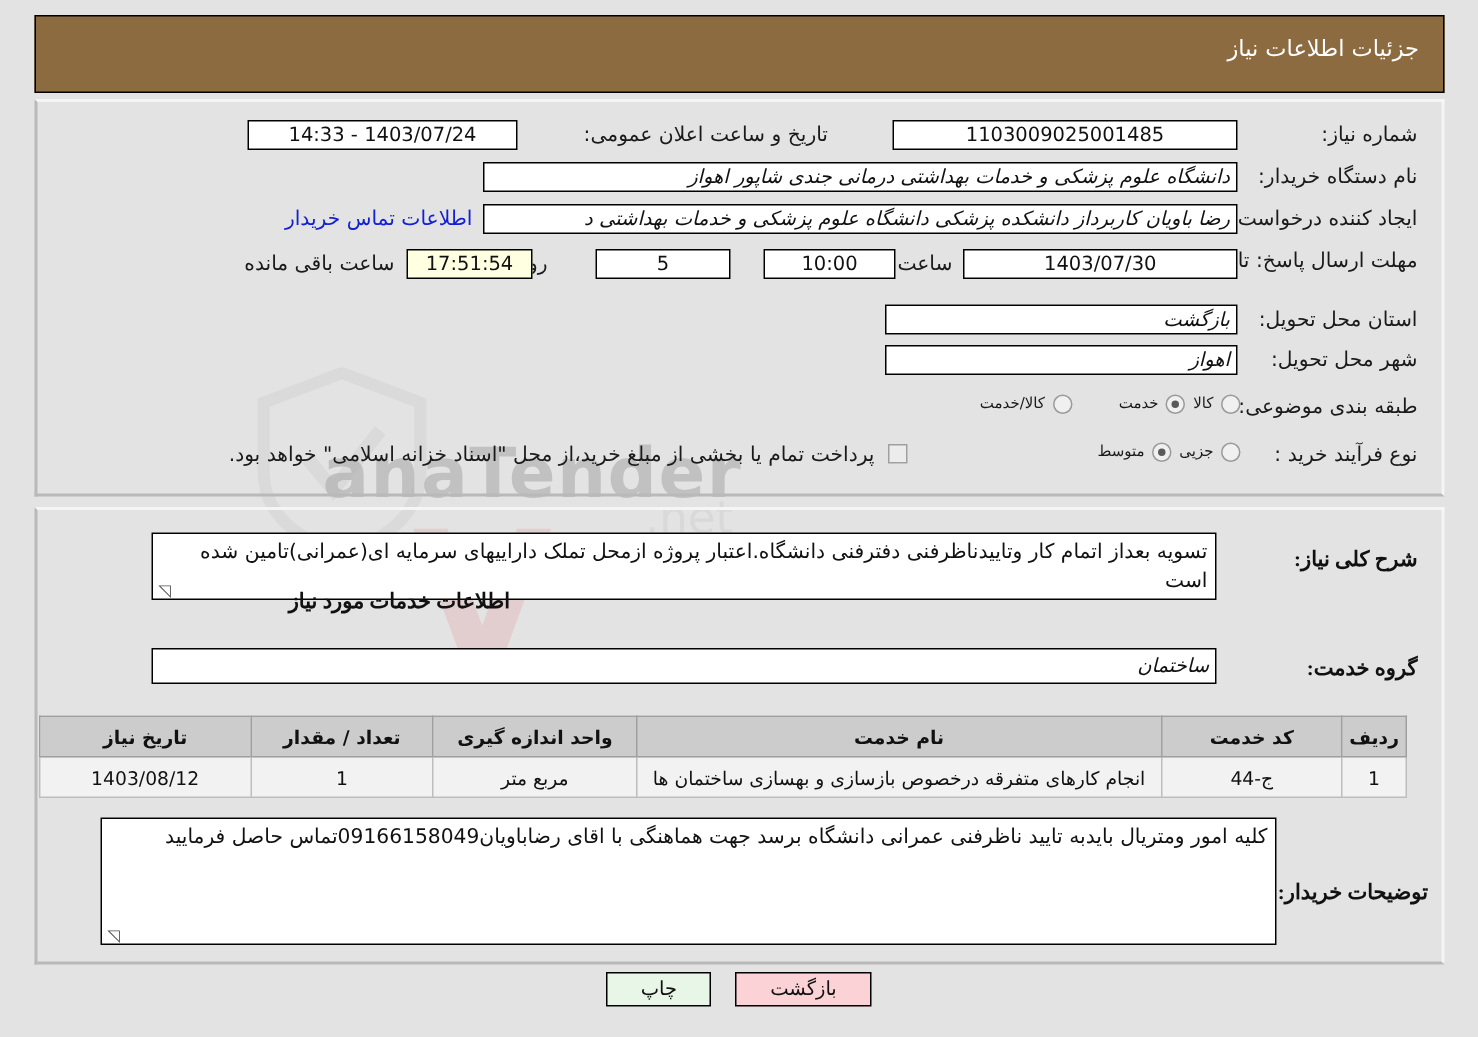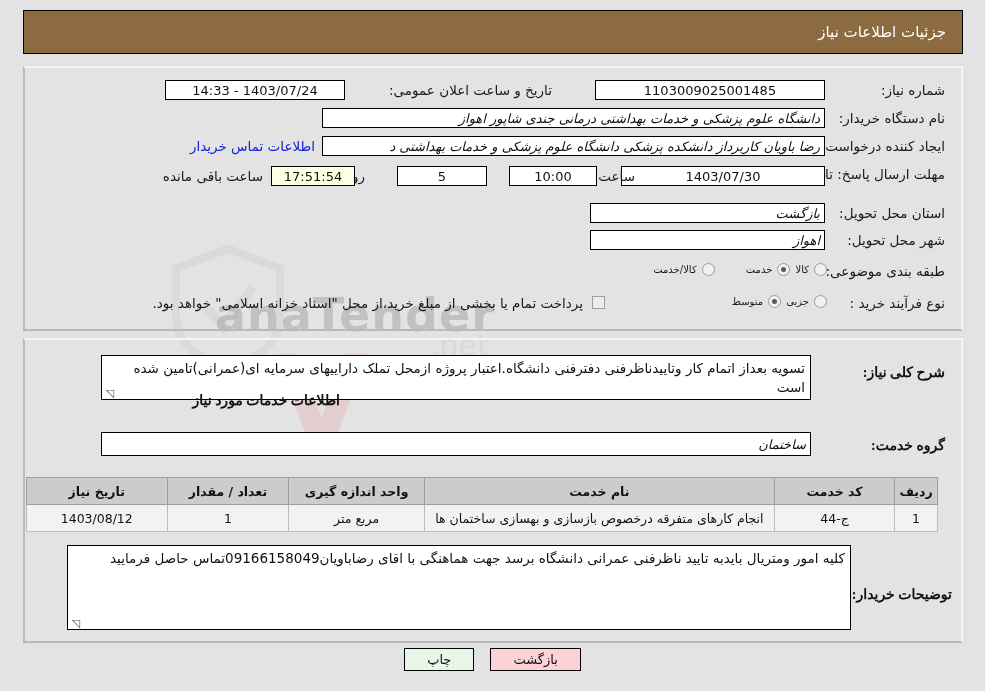--- a/index.html
+++ b/index.html
@@ -63,21 +63,21 @@
     color: #d9d9d9;
     direction: ltr;
   }
 
   
   .header-bar {
     position: absolute;
     right: 22px;
     top: 10px;
     width: 940px;
-    height: 44px;
+    height: 52px;
     background: #8d6b40;
     border: 1px solid #000;
     box-sizing: border-box;
     z-index: 3;
   }
   .header-title {
     position: absolute;
     right: 16px;
     top: 12px;
     color: #ffffff;
@@ -301,21 +301,21 @@
   </div>
 
   <div class="row" style="top:136px; right:40px; width:905px;">
     <div class="lbl-right" style="top:2px;">ایجاد کننده درخواست:</div>
     <div class="fld right" style="position:absolute; right:120px; top:0; width:503px;">رضا باویان کاربرداز دانشکده پزشکی دانشگاه علوم پزشکی و خدمات بهداشتی د</div>
     <a class="link" style="position:absolute; right:630px; top:2px; text-decoration:none;">اطلاعات تماس خریدار</a>
   </div>
 
   <div class="row" style="top:166px; right:40px; width:905px;">
     <div class="lbl-right" style="top:0px; width:100px; line-height:17px;">مهلت ارسال پاسخ: تا تاریخ:</div>
-    <div class="fld center" style="position:absolute; right:120px; top:0; width:204px;">1403/07/30</div>
+    <div class="fld center" style="position:absolute; right:120px; top:0; width:183px;">1403/07/30</div>
     <div class="lbl" style="position:absolute; right:310px; top:2px;">ساعت</div>
     <div class="fld center" style="position:absolute; right:348px; top:0; width:88px;">10:00</div>
     <div class="fld center" style="position:absolute; right:458px; top:0; width:90px;">5</div>
     <div class="lbl" style="position:absolute; right:580px; top:2px;">روز و</div>
     <div class="fld center yellow" style="position:absolute; right:590px; top:0; width:84px;">17:51:54</div>
     <div class="lbl" style="position:absolute; right:682px; top:2px;">ساعت باقی مانده</div>
   </div>
 
   <div class="row" style="top:203px; right:40px; width:905px;">
     <div class="lbl-right" style="top:2px;">استان محل تحویل:</div>

